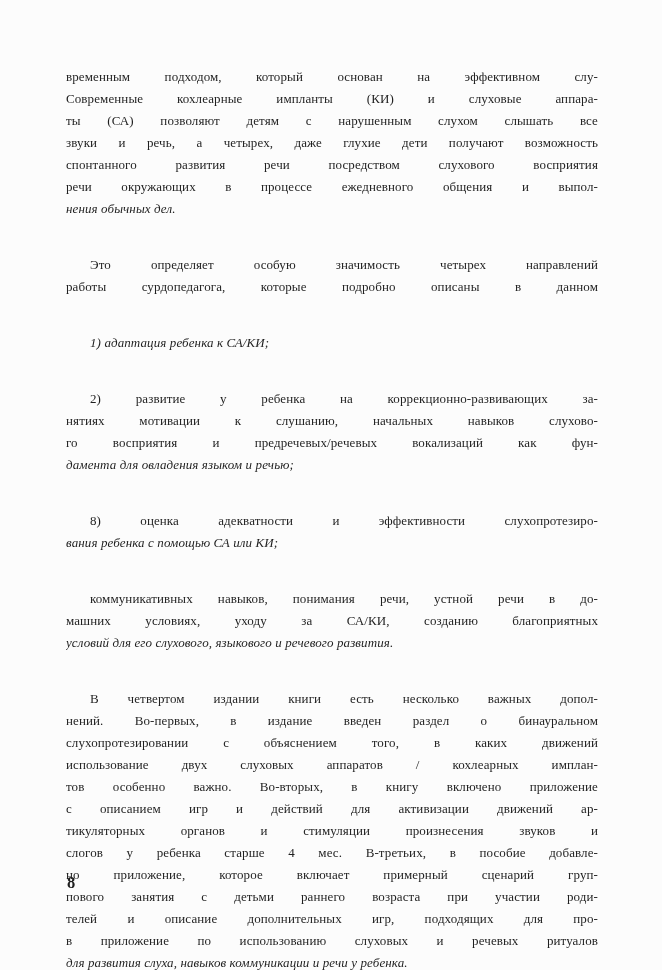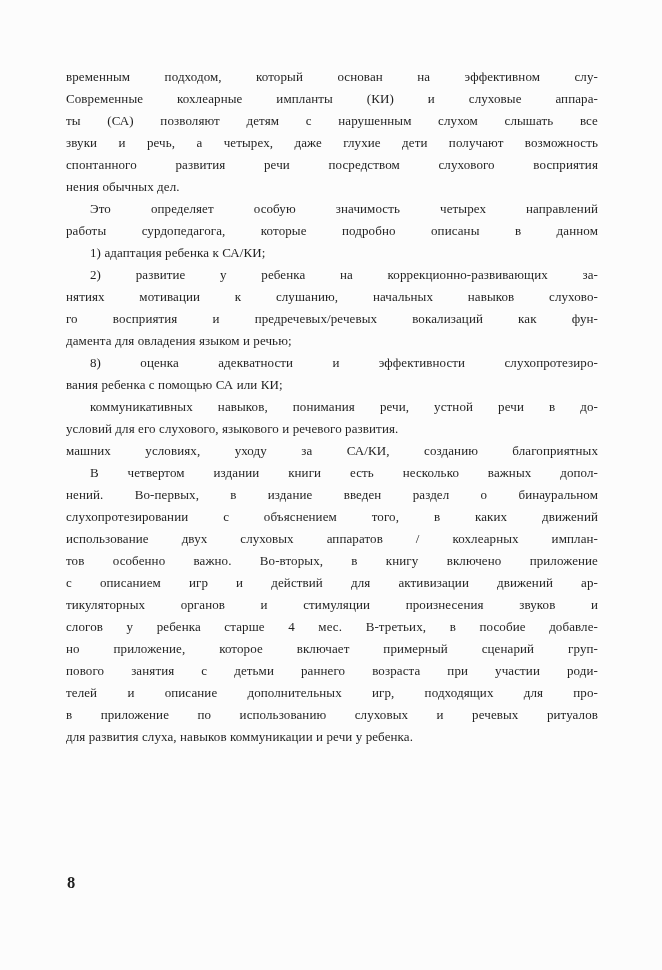--- a/index.html
+++ b/index.html
@@ -36,23 +36,25 @@
     height: 22px;
     overflow: hidden;
     text-align: justify;
     text-align-last: justify;
     white-space: normal;
     letter-spacing: 0.1px;
   }
   .line.last {
     text-align: left;
     text-align-last: left;
+    font-style: italic;
   }
   .para.indent .line:first-child {
     text-indent: 24px;
+    margin-top: 34px;
   }
   .page-number {
     position: absolute;
     left: 67px;
     top: 872px;
     font-size: 16.5px;
     line-height: 22px;
     font-weight: 600;
   }
 </style>
@@ -60,20 +62,21 @@
 <body>
 
 <div class="page">
   <main class="text-block">
       <div class="para">
         <div class="line">временным подходом, который основан на эффективном слу-</div>
         <div class="line">Современные кохлеарные импланты (КИ) и слуховые аппара-</div>
         <div class="line">ты (СА) позволяют детям с нарушенным слухом слышать все</div>
         <div class="line">звуки и речь, а четырех, даже глухие дети получают возможность</div>
         <div class="line">спонтанного развития речи посредством слухового восприятия</div>
+        <div class="line">речи окружающих в процессе ежедневного общения и выпол-</div>
         <div class="line last">нения обычных дел.</div>
       </div>
       <div class="para indent">
         <div class="line">Это определяет особую значимость четырех направлений</div>
         <div class="line">работы сурдопедагога, которые подробно описаны в данном</div>
       </div>
       <div class="para indent">
         <div class="line last">1) адаптация ребенка к СА/КИ;</div>
       </div>
       <div class="para indent">
@@ -81,22 +84,22 @@
         <div class="line">нятиях мотивации к слушанию, начальных навыков слухово-</div>
         <div class="line">го восприятия и предречевых/речевых вокализаций как фун-</div>
         <div class="line last">дамента для овладения языком и речью;</div>
       </div>
       <div class="para indent">
         <div class="line">8) оценка адекватности и эффективности слухопротезиро-</div>
         <div class="line last">вания ребенка с помощью СА или КИ;</div>
       </div>
       <div class="para indent">
         <div class="line">коммуникативных навыков, понимания речи, устной речи в до-</div>
+        <div class="line">машних условиях, уходу за СА/КИ, созданию благоприятных</div>
         <div class="line last">условий для его слухового, языкового и речевого развития.</div>
-        <div class="line">машних условиях, уходу за СА/КИ, созданию благоприятных</div>
       </div>
       <div class="para indent">
         <div class="line">В четвертом издании книги есть несколько важных допол-</div>
         <div class="line">нений. Во-первых, в издание введен раздел о бинауральном</div>
         <div class="line">слухопротезировании с объяснением того, в каких движений</div>
         <div class="line">использование двух слуховых аппаратов / кохлеарных имплан-</div>
         <div class="line">тов особенно важно. Во-вторых, в книгу включено приложение</div>
         <div class="line">с описанием игр и действий для активизации движений ар-</div>
         <div class="line">тикуляторных органов и стимуляции произнесения звуков и</div>
         <div class="line">слогов у ребенка старше 4 мес. В-третьих, в пособие добавле-</div>

